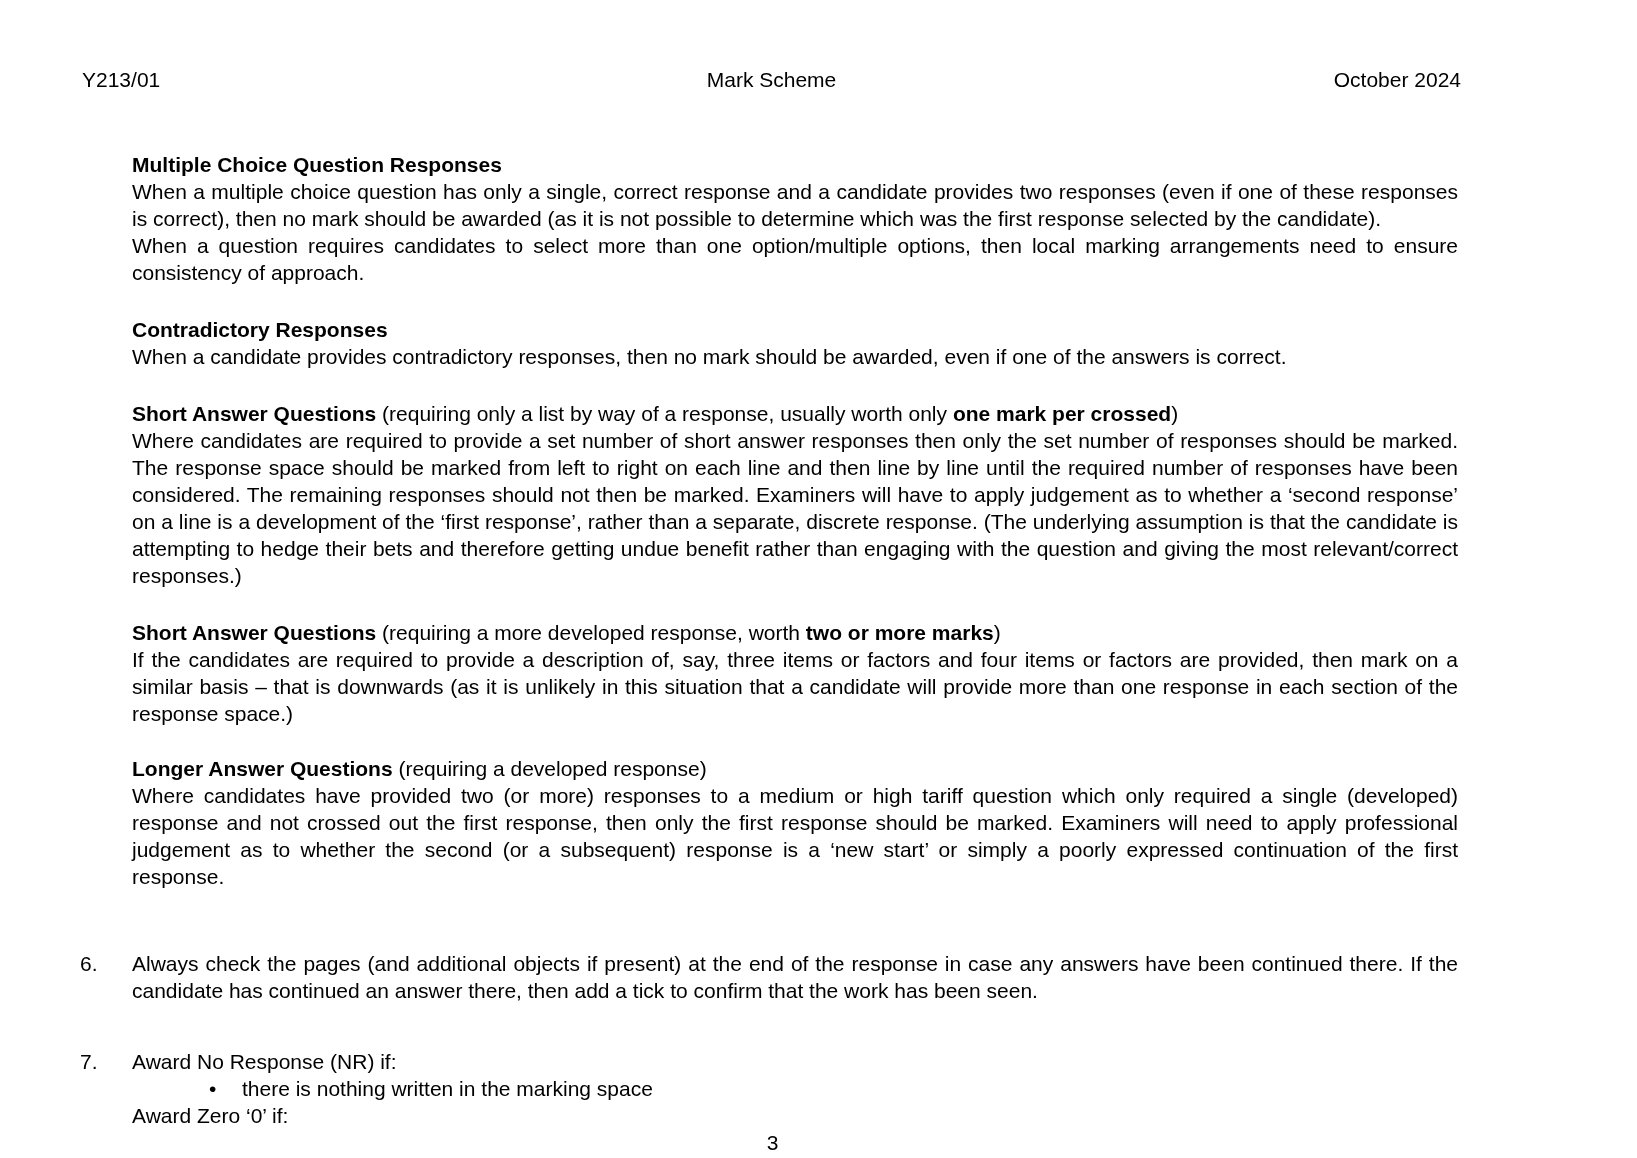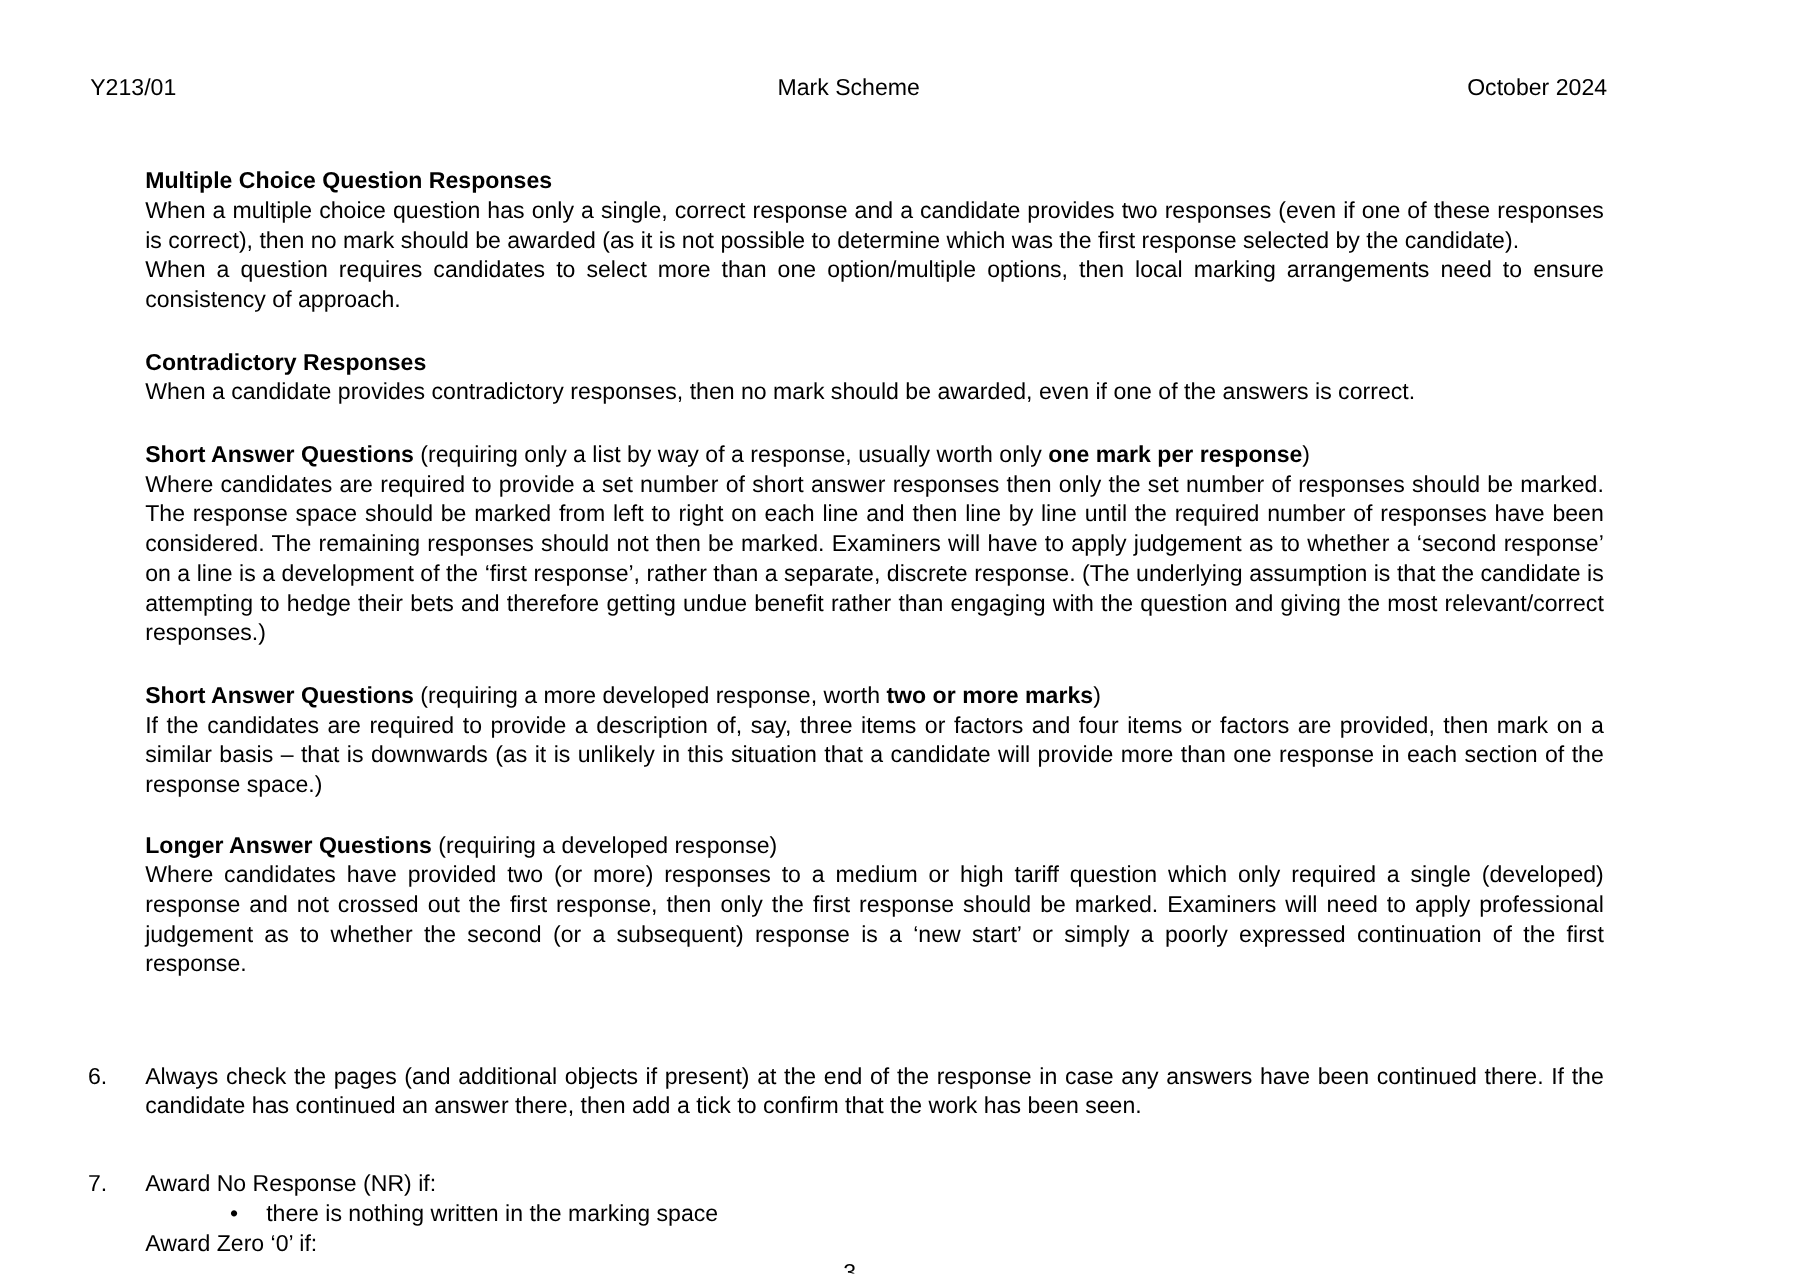--- a/index.html
+++ b/index.html
@@ -19,21 +19,21 @@
     padding: 66px 84px 0 82px;
   }
   .header-left  { flex: 1; text-align: left; }
   .header-center{ flex: 1; text-align: center; }
   .header-right { flex: 1; text-align: right; }
 
   .content { margin-top: 58px; padding: 0 87px 0 80px; }
 
   .section { margin-left: 52px; margin-bottom: 30px; }
   .section.tight  { margin-bottom: 28px; }
-  .section.before-list { margin-bottom: 75px; }
+  .section.before-list { margin-bottom: 60px; }
 
   .heading { font-weight: bold; margin: 0; }
   .heading .normal { font-weight: normal; }
   .section p { margin: 0; text-align: justify; }
   .italic { }
 
   .numbered-item { display: flex; margin-bottom: 0; }
   .numbered-item.gap-after { margin-bottom: 44px; }
   .num { width: 52px; flex: none; }
   .item-body { flex: 1; min-width: 0; }
@@ -63,21 +63,21 @@
       <p>When a multiple choice question has only a single, correct response and a candidate provides two responses (even if one of these responses is correct), then no mark should be awarded (as it is not possible to determine which was the first response selected by the candidate).</p>
       <p class="italic">When a question requires candidates to select more than one option/multiple options, then local marking arrangements need to ensure consistency of approach.</p>
     </div>
 
     <div class="section">
       <p class="heading">Contradictory Responses</p>
       <p>When a candidate provides contradictory responses, then no mark should be awarded, even if one of the answers is correct.</p>
     </div>
 
     <div class="section">
-      <p class="heading"><span>Short Answer Questions</span><span class="normal"> (requiring only a list by way of a response, usually worth only </span><span>one mark per response</span><span class="normal">)</span></p>
+      <p class="heading"><span>Short Answer Questions</span><span class="normal"> (requiring only a list by way of a response, usually worth only </span><span>one mark per crossed</span><span class="normal">)</span></p>
       <p><span>Where candidates are required to provide a set number of short answer responses then only the set number of responses should be marked. The response space should be marked from left to right on each line and then line by line until the required number of responses have been considered. The remaining responses should not then be marked. Examiners will have to apply judgement as to whether a ‘second response’ on a line is a development of the ‘first response’, rather than a separate, discrete response.  </span><span class="italic">(The underlying assumption is that the candidate is attempting to hedge their bets and therefore getting undue benefit rather than engaging with the question and giving the most relevant/correct responses.)</span></p>
     </div>
 
     <div class="section tight">
       <p class="heading"><span>Short Answer Questions</span><span class="normal"> (requiring a more developed response, worth </span><span>two or more marks</span><span class="normal">)</span></p>
       <p>If the candidates are required to provide a description of, say, three items or factors and four items or factors are provided, then mark on a similar basis – that is downwards (as it is unlikely in this situation that a candidate will provide more than one response in each section of the response space.)</p>
     </div>
 
     <div class="section before-list">
       <p class="heading"><span>Longer Answer Questions</span><span class="normal"> (requiring a developed response)</span></p>

